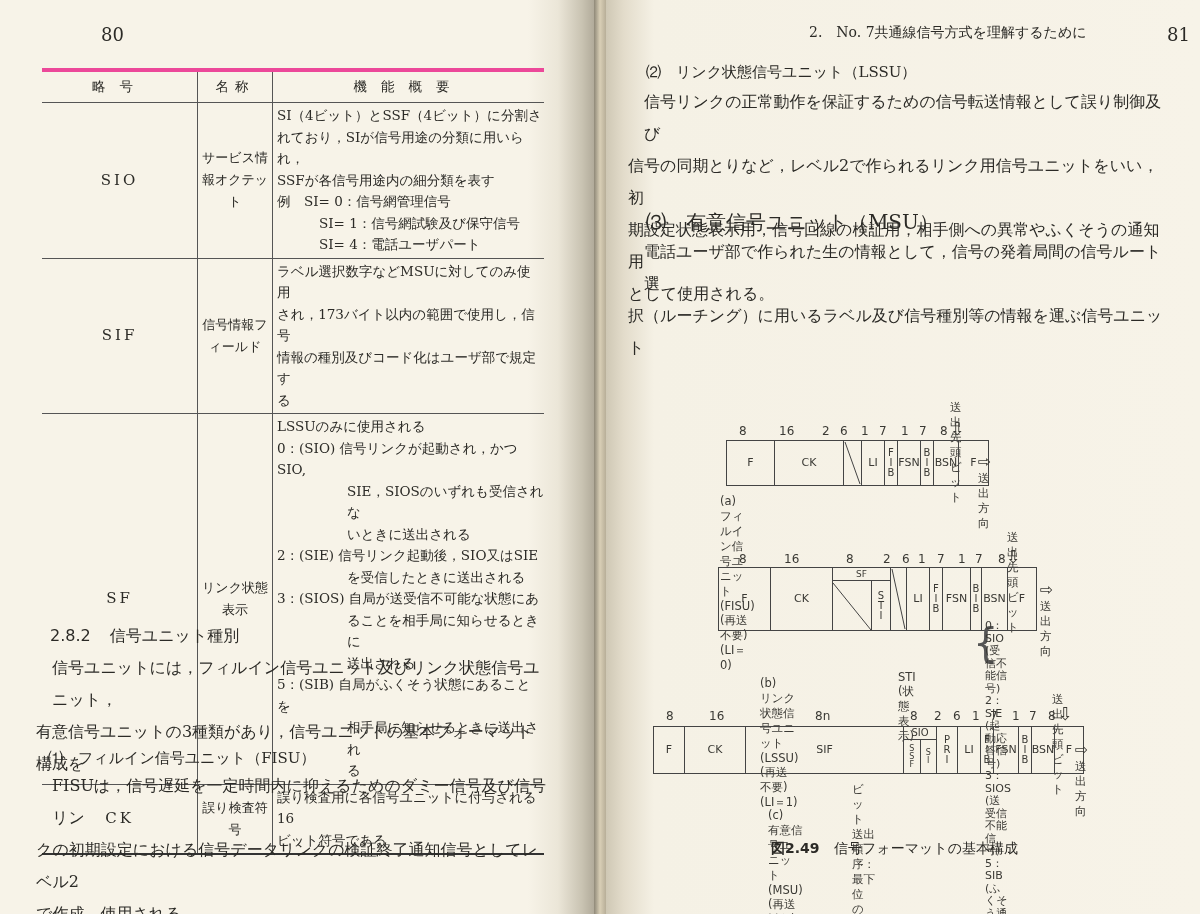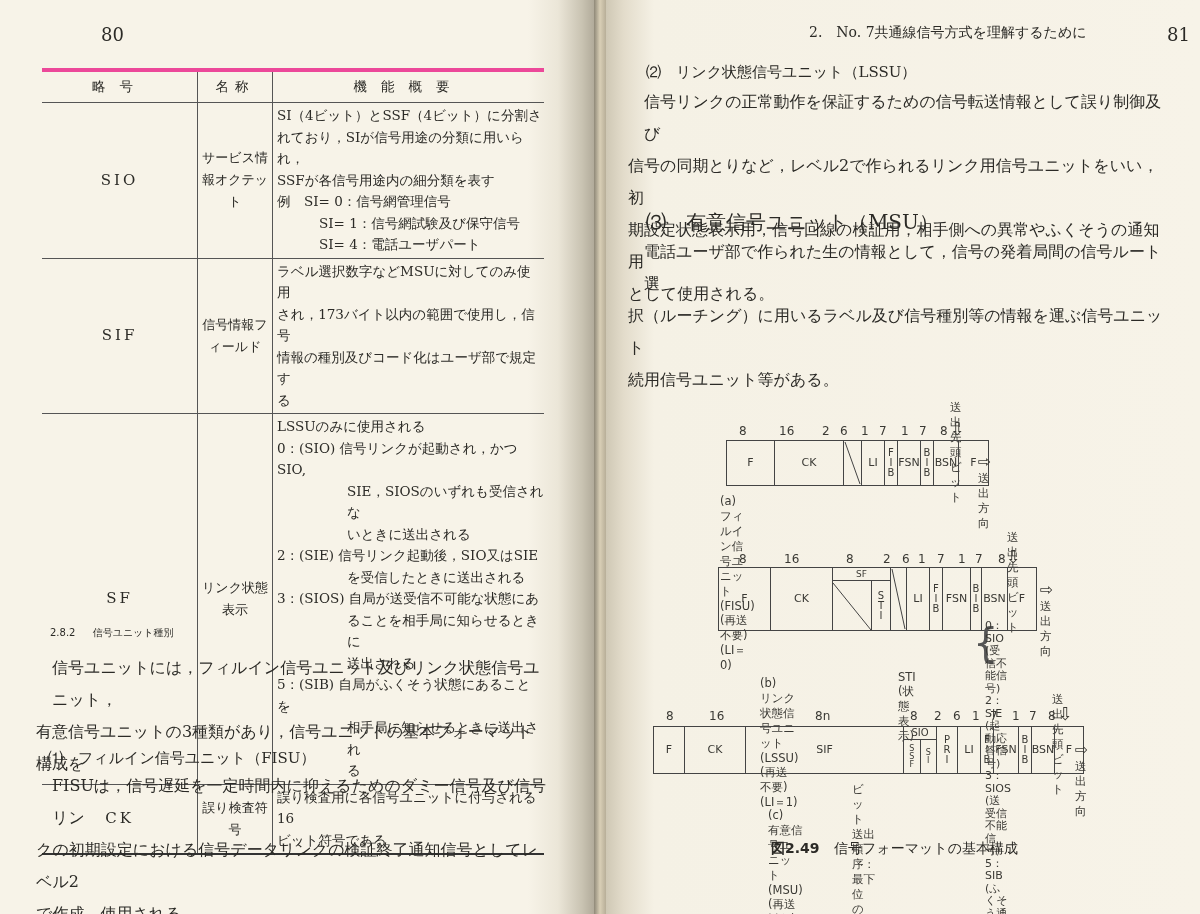--- a/index.html
+++ b/index.html
@@ -18,21 +18,21 @@
   .tbl td{border-top:1px solid #555;vertical-align:middle;padding:2px 0;}
   .tbl td.c1{width:155px;text-align:center;border-right:1px solid #555;font-size:15px;letter-spacing:3px;}
   .tbl td.c2{width:70px;text-align:center;border-right:1px solid #555;padding:0 2px;font-size:13px;line-height:22px;}
   .tbl td.c3{padding-left:4px;}
   .tbl th.c1{border-right:1px solid #555;}
   .tbl th.c2{border-right:1px solid #555;letter-spacing:6px;}
   .tbl tbody tr:last-child td{border-bottom:2px solid #333;}
   .indent1{padding-left:42px;}
   .hang{padding-left:70px;text-indent:0;}
   .txt{position:absolute;font-size:16px;line-height:32px;}
-  .sec-head{position:absolute;font-size:10px;font-family:"DejaVu Sans","Liberation Sans",sans-serif;}
+  .sec-head{position:absolute;font-size:16px;font-family:"DejaVu Sans","Liberation Sans",sans-serif;}
   .para p{margin:0;}
   
   .diag{position:absolute;font-family:"DejaVu Sans","Liberation Sans",sans-serif;color:#3a3934;}
   .diag .bits{position:absolute;top:0;font-size:12px;}
   .frame{position:absolute;display:flex;border:1px solid #444;background:transparent;}
   .cell{border-right:1px solid #444;display:flex;align-items:center;justify-content:center;font-size:11px;text-align:center;line-height:10px;position:relative;}
   .cell:last-child{border-right:none;}
   .vert{writing-mode:horizontal-tb;white-space:pre;font-size:10px;line-height:10px;}
   .caption{position:absolute;font-size:11.5px;font-family:"DejaVu Sans","Liberation Sans",sans-serif;color:#3a3934;}
   .arrow-note{position:absolute;font-size:11.5px;font-family:"DejaVu Sans","Liberation Sans",sans-serif;}
@@ -134,21 +134,20 @@
   <p style="padding-left:16px;">信号リンクの正常動作を保証するための信号転送情報として誤り制御及び</p>
   <p>信号の同期とりなど，レベル2で作られるリンク用信号ユニットをいい，初</p>
   <p>期設定状態表示用，信号回線の検証用，相手側への異常やふくそうの通知用</p>
   <p>として使用される。</p>
 </div>
 
 <div class="txt" style="left:646px;top:206px;font-size:20px;">⑶　有意信号ユニット（MSU）</div>
 <div class="txt para" style="left:628px;top:236px;width:540px;">
   <p style="padding-left:16px;">電話ユーザ部で作られた生の情報として，信号の発着局間の信号ルート選</p>
   <p>択（ルーチング）に用いるラベル及び信号種別等の情報を運ぶ信号ユニット</p>
-  <p>続用信号ユニット等がある。</p>
 </div>
 
 <div class="diag" style="left:0;top:0;">
   <div class="arrow-note" style="left:950px;top:400px;">送出先頭ビット</div>
   <div class="bits" style="left:739px;top:424px;">8</div>
   <div class="bits" style="left:779px;top:424px;">16</div>
   <div class="bits" style="left:822px;top:424px;">2</div>
   <div class="bits" style="left:840px;top:424px;">6</div>
   <div class="bits" style="left:861px;top:424px;">1</div>
   <div class="bits" style="left:879px;top:424px;">7</div>

